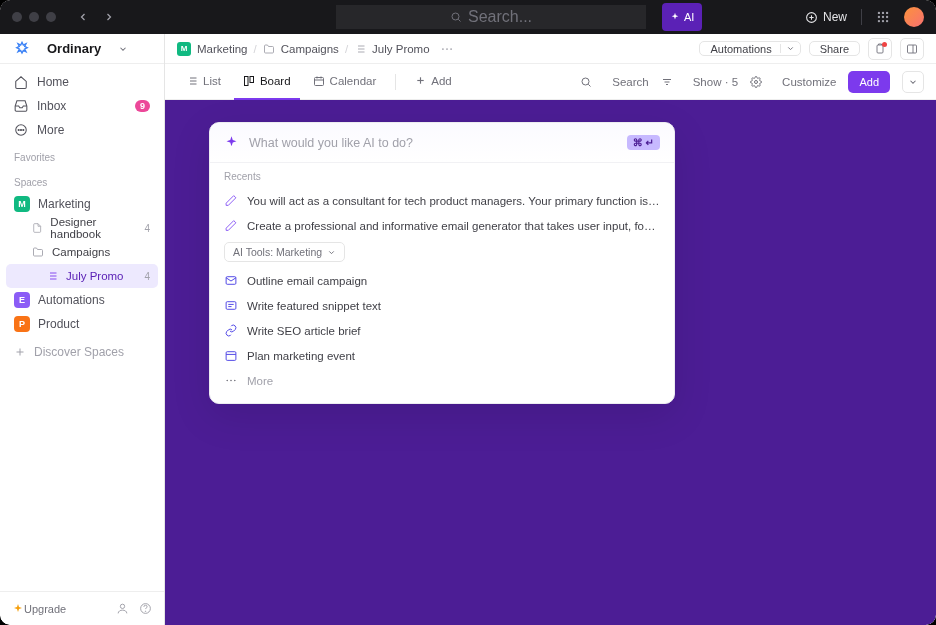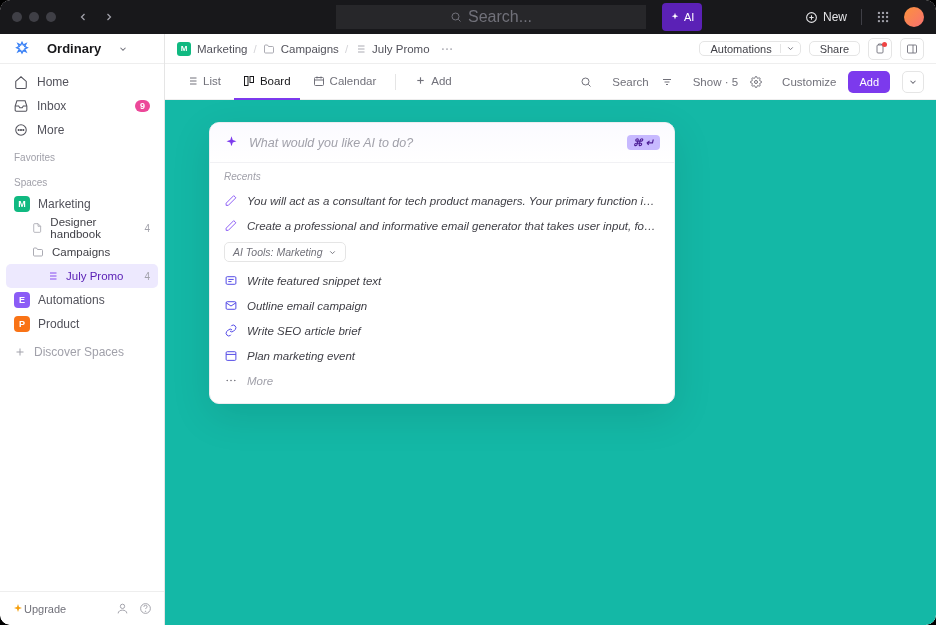--- a/index.html
+++ b/index.html
@@ -53,21 +53,21 @@
 .view-bar { height:36px; border-bottom:1px solid #eee; display:flex; align-items:center; padding:0 12px; gap:4px; font-size:11.5px; color:#71717a; }
 .view-tab { height:36px; display:flex; align-items:center; gap:5px; padding:0 9px; cursor:pointer; border-bottom:2px solid transparent; }
 .view-tab.active { color:#18181b; font-weight:500; border-bottom-color:#7c3aed; }
 .view-sep { width:1px; height:16px; background:#e5e5e5; margin:0 6px; }
 .view-right { margin-left:auto; display:flex; align-items:center; gap:12px; }
 .view-action { display:flex; align-items:center; gap:20px; cursor:pointer; }
 .add-btn { height:22px; padding:0 11px; background:#7c3aed; color:#fff; border-radius:5px; display:flex; align-items:center; font-size:11px; font-weight:500; cursor:pointer; }
 .add-split { width:22px; height:22px; border:1px solid #e5e5e5; border-radius:5px; display:flex; align-items:center; justify-content:center; cursor:pointer; color:#71717a; }
 
 
-.content { flex:1; position:relative; background:#14b8a6;font-style:italic; }
+.content { flex:1; position:relative; background:#4c1d95; }
 .ai-panel { position:absolute; left:44px; top:22px; width:466px; background:#fff; border:1px solid #ececf0; border-radius:10px; box-shadow:0 12px 40px rgba(0,0,0,0.10); overflow:hidden; }
 .ai-header { height:40px; display:flex; align-items:center; padding:0 14px; gap:10px; background:linear-gradient(180deg,#fbfaff,#fff); border-bottom:1px solid #f1f1f4; }
 .ai-sparkle { color:#7c3aed; }
 .ai-prompt { flex:1; color:#a1a1aa; font-size:12.5px; }
 .ai-kbd { background:#c7b9ff; color:#4c1d95; font-size:10px; padding:2px 6px; border-radius:4px; font-weight:600; }
 .ai-section { padding:8px 14px 10px; }
 .ai-label { font-size:10px; color:#a1a1aa; margin-bottom:6px; }
 .ai-row { display:flex; align-items:center; gap:9px; padding:6px 0; font-size:11.5px; color:#3f3f46; cursor:pointer; }
 .ai-row-icon { width:14px; flex-shrink:0; color:#71717a; }
 .ai-row-text { flex:1; white-space:nowrap; overflow:hidden; text-overflow:ellipsis; }
@@ -393,31 +393,31 @@
             <div class="ai-chip">
               <span>AI Tools: Marketing</span>
               <svg width="9" height="9" viewBox="0 0 24 24" fill="none" stroke="currentColor" stroke-width="2.5">
                   <polyline points="6 9 12 15 18 9"></polyline>
                 </svg>
             </div>
 
             <div class="ai-row">
               <svg class="ai-row-icon icon-indigo" width="13" height="13" viewBox="0 0 24 24" fill="none" stroke="currentColor" stroke-width="1.8">
                   <rect x="3" y="5" width="18" height="14" rx="2"></rect>
+                  <polyline points="3 7 12 13 21 7"></polyline>
+                </svg>
+              <span class="ai-row-text">Outline email campaign</span>
+            </div>
+            <div class="ai-row">
+              <svg class="ai-row-icon icon-indigo" width="13" height="13" viewBox="0 0 24 24" fill="none" stroke="currentColor" stroke-width="1.8">
+                  <rect x="3" y="5" width="18" height="14" rx="2"></rect>
                   <line x1="7" y1="10" x2="17" y2="10"></line>
                   <line x1="7" y1="14" x2="13" y2="14"></line>
                 </svg>
               <span class="ai-row-text">Write featured snippet text</span>
-            </div>
-            <div class="ai-row">
-              <svg class="ai-row-icon icon-indigo" width="13" height="13" viewBox="0 0 24 24" fill="none" stroke="currentColor" stroke-width="1.8">
-                  <rect x="3" y="5" width="18" height="14" rx="2"></rect>
-                  <polyline points="3 7 12 13 21 7"></polyline>
-                </svg>
-              <span class="ai-row-text">Outline email campaign</span>
             </div>
             <div class="ai-row">
               <svg class="ai-row-icon icon-indigo" width="13" height="13" viewBox="0 0 24 24" fill="none" stroke="currentColor" stroke-width="1.8">
                   <path d="M10 13a5 5 0 007 0l3-3a5 5 0 00-7-7l-1 1"></path>
                   <path d="M14 11a5 5 0 00-7 0l-3 3a5 5 0 007 7l1-1"></path>
                 </svg>
               <span class="ai-row-text">Write SEO article brief</span>
             </div>
             <div class="ai-row">
               <svg class="ai-row-icon icon-indigo" width="13" height="13" viewBox="0 0 24 24" fill="none" stroke="currentColor" stroke-width="1.8">

